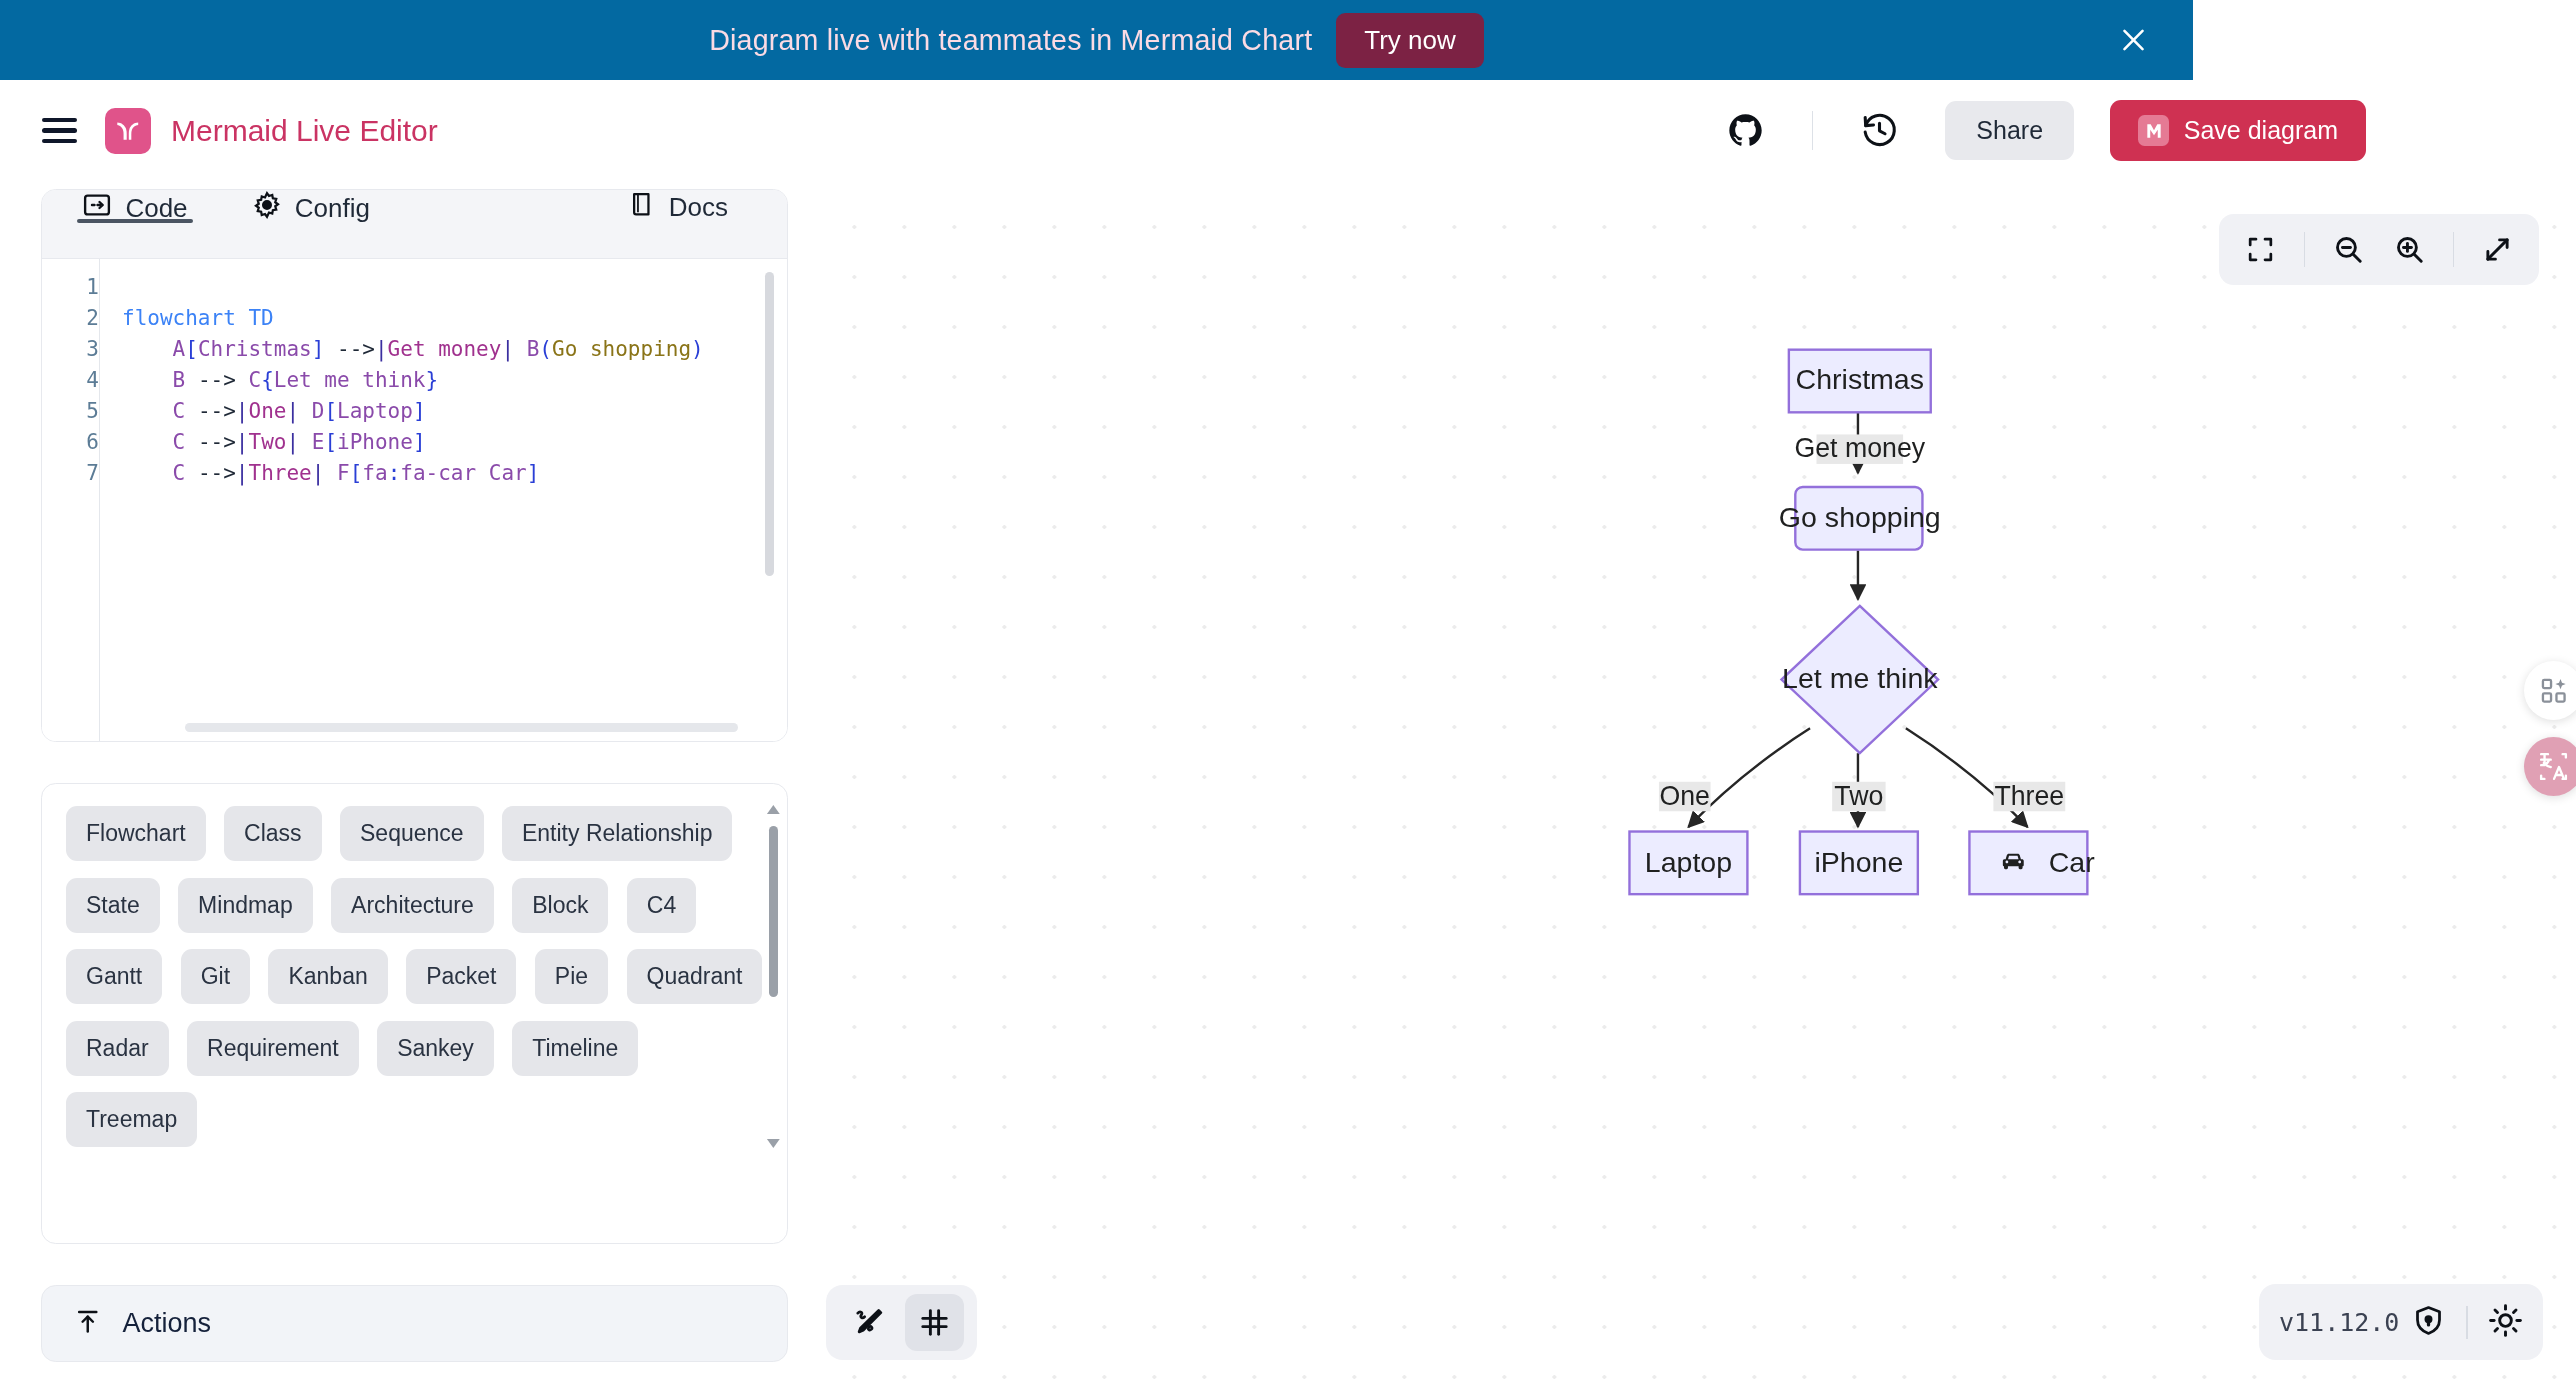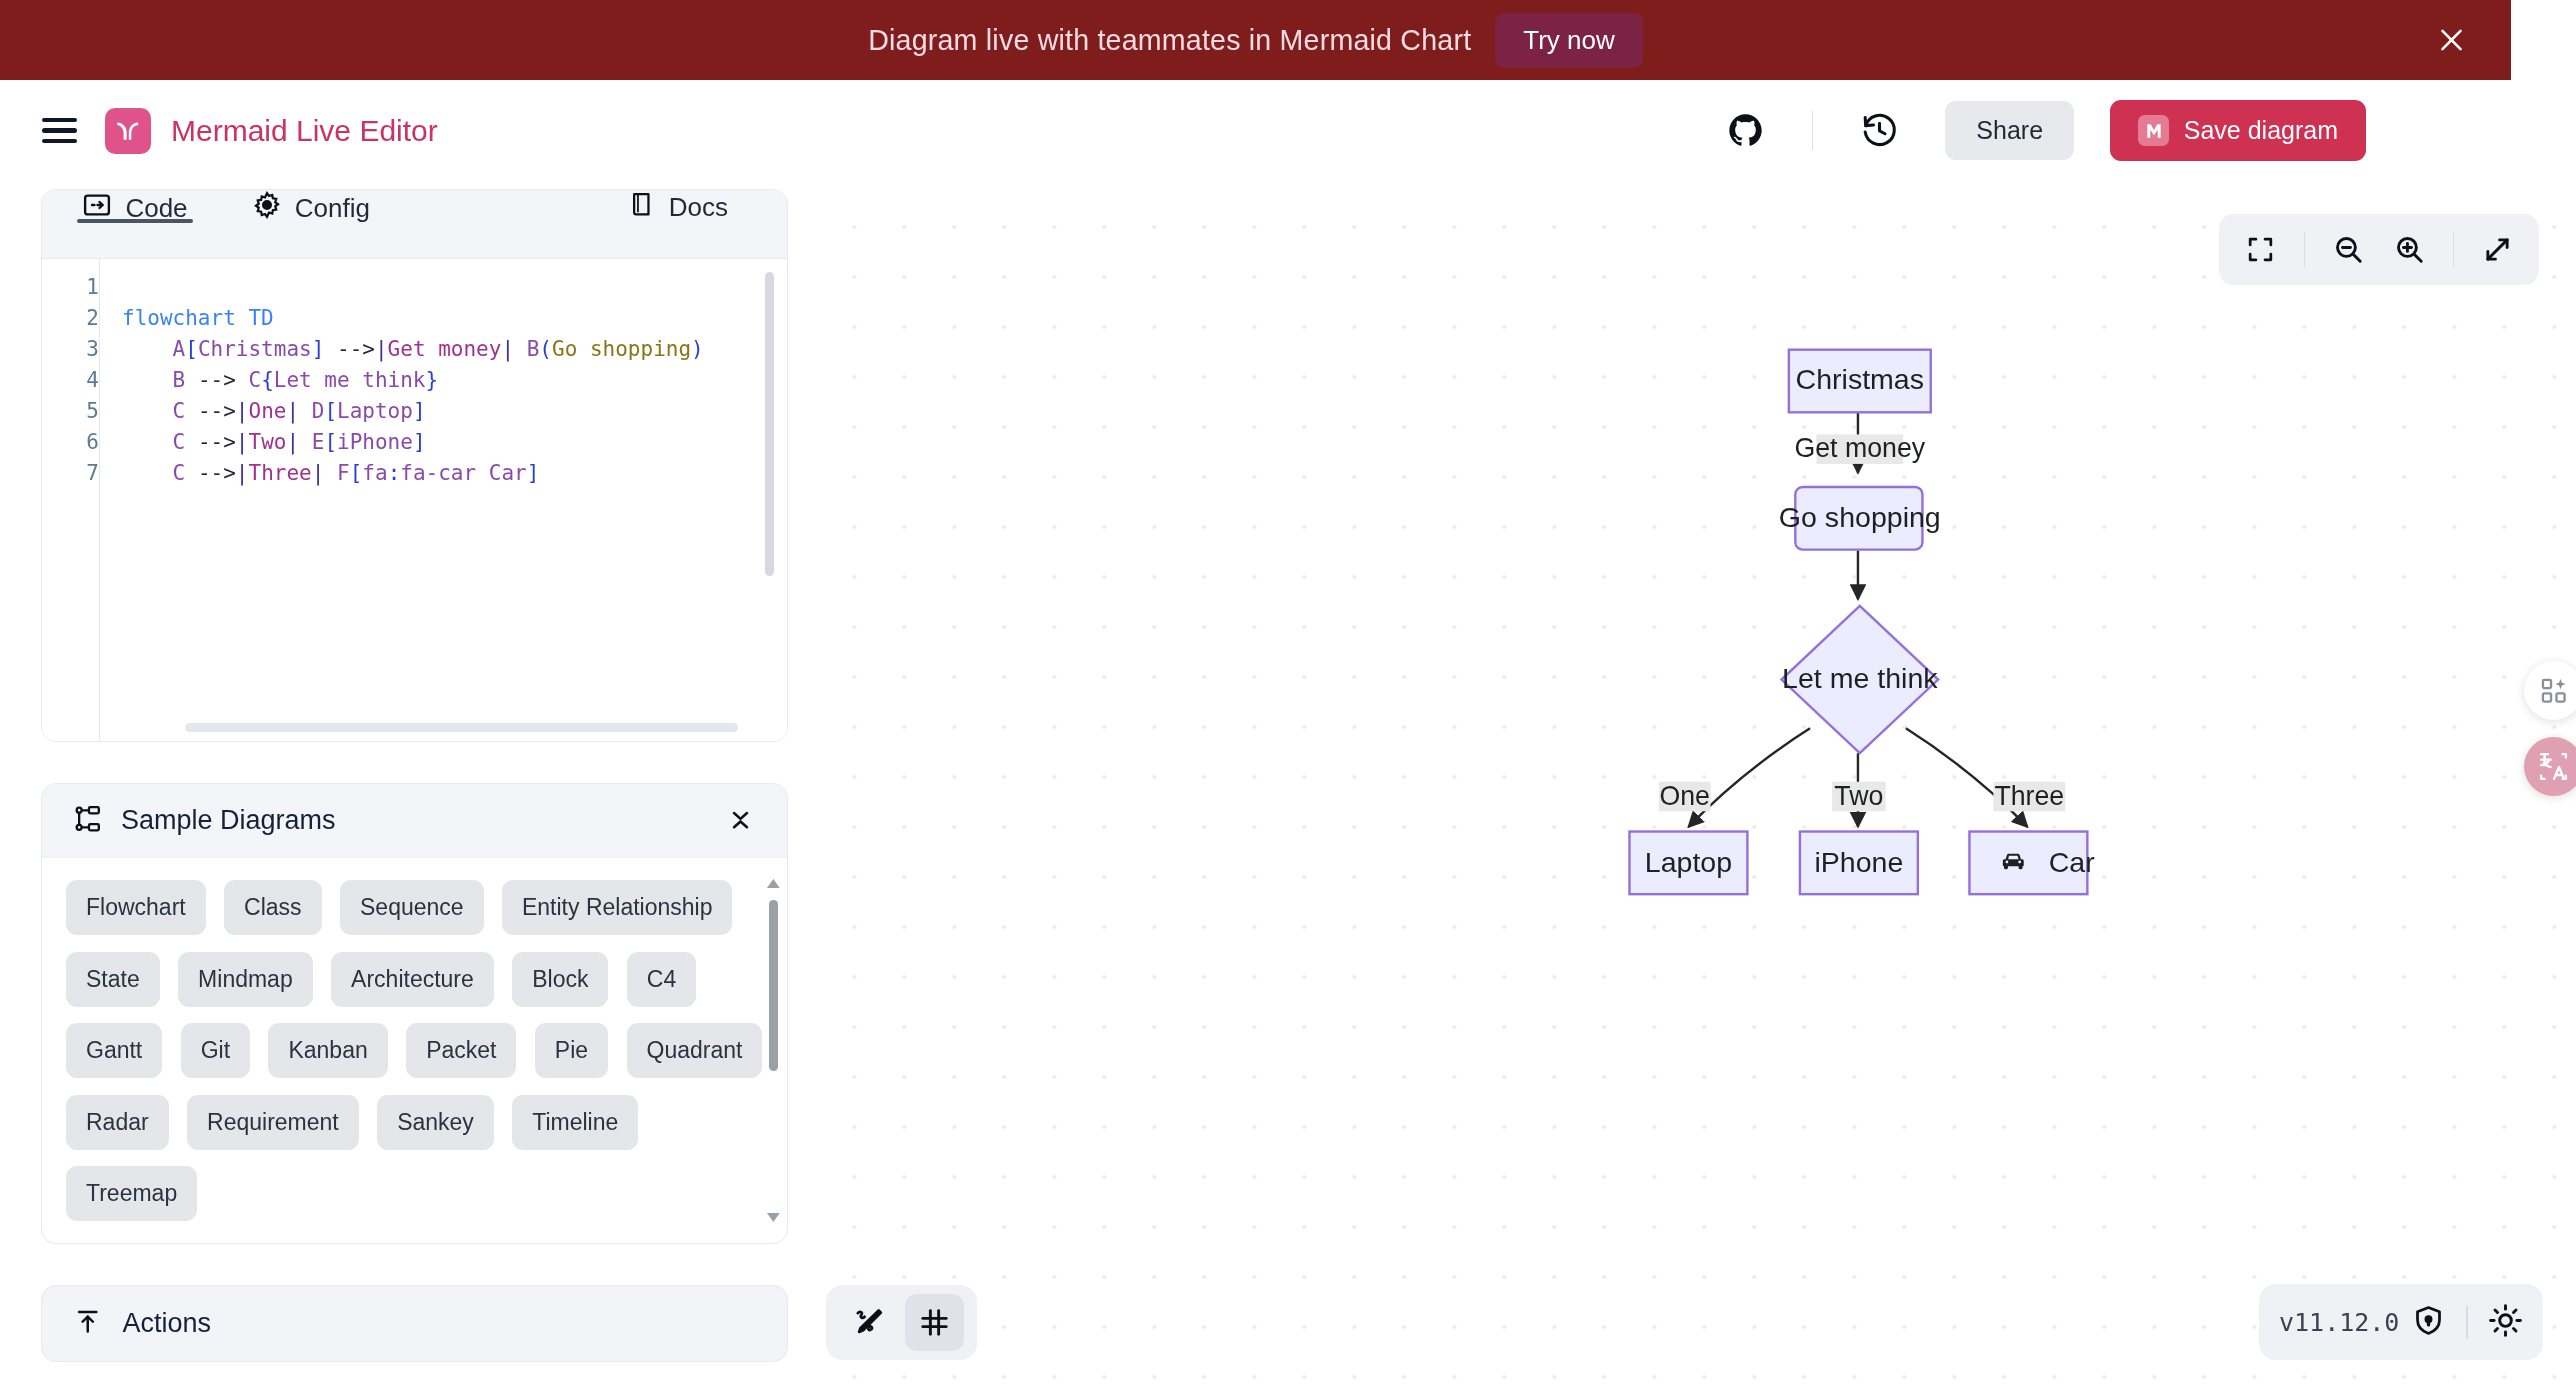--- a/index.html
+++ b/index.html
@@ -6,22 +6,22 @@
   html, body {
     width: 2576px; height: 1388px;
     font-family: "Liberation Sans", sans-serif;
     background: #ffffff;
     overflow: hidden;
   }
 
   
   .banner {
     position: absolute; top: 0; left: 0;
-    width: 2511px; height: 80px;
-    background: #7f1d1d;
+    width: 2193px; height: 80px;
+    background: #0369a1;
     display: flex; align-items: center; justify-content: center;
     gap: 24px;
   }
   .banner-text { color: #fbdbe4; font-size: 28.6px; letter-spacing: 0.2px; }
   .banner-cta {
     background: #7c2244; color: #ffffff;
     font-size: 26px; padding: 12px 28px; border-radius: 9.2px;
     border: none; cursor: pointer;
   }
   .banner-close {
@@ -362,38 +362,20 @@
       </div>
       <div class="code-lines">
 <div class="ln"><span class="tk-kw">flowchart TD</span></div><div class="ln">    <span class="tk-id">A</span><span class="tk-br">[</span><span class="tk-txt">Christmas</span><span class="tk-br">]</span> <span class="tk-arr">--&gt;</span><span class="tk-pipe">|</span><span class="tk-lbl">Get money</span><span class="tk-pipe">|</span> <span class="tk-id">B</span><span class="tk-br">(</span><span class="tk-par">Go shopping</span><span class="tk-br">)</span></div><div class="ln">    <span class="tk-id">B</span> <span class="tk-arr">--&gt;</span> <span class="tk-id">C</span><span class="tk-br">{</span><span class="tk-txt">Let me think</span><span class="tk-br">}</span></div><div class="ln">    <span class="tk-id">C</span> <span class="tk-arr">--&gt;</span><span class="tk-pipe">|</span><span class="tk-lbl">One</span><span class="tk-pipe">|</span> <span class="tk-id">D</span><span class="tk-br">[</span><span class="tk-txt">Laptop</span><span class="tk-br">]</span></div><div class="ln">    <span class="tk-id">C</span> <span class="tk-arr">--&gt;</span><span class="tk-pipe">|</span><span class="tk-lbl">Two</span><span class="tk-pipe">|</span> <span class="tk-id">E</span><span class="tk-br">[</span><span class="tk-txt">iPhone</span><span class="tk-br">]</span></div><div class="ln">    <span class="tk-id">C</span> <span class="tk-arr">--&gt;</span><span class="tk-pipe">|</span><span class="tk-lbl">Three</span><span class="tk-pipe">|</span> <span class="tk-id">F</span><span class="tk-br">[</span><span class="tk-txt">fa</span><span class="tk-colon">:</span><span class="tk-txt">fa-car Car</span><span class="tk-br">]</span></div><div class="ln"></div>
       </div>
       <div class="ed-vscroll"></div>
       <div class="ed-hscroll"></div>
     </div>
   </div>
 
   <div class="card samples-card">
-    <div class="samples-head">
-      <span>
-        <svg width="29.5" height="29.5" viewBox="0 0 24 24" fill="none" stroke="#0d1117" stroke-width="1.9">
-          <circle cx="5" cy="5" r="2"></circle>
-            <circle cx="5" cy="19" r="2"></circle>
-          <rect x="13" y="2.6" width="8" height="5" rx="1"></rect>
-          <rect x="13" y="16.4" width="8" height="5" rx="1"></rect>
-          <path d="M5 7v10M7 5.2h6M7 19h6"></path>
-        </svg>
-      </span>
-      <span class="samples-title">Sample Diagrams</span>
-      <span class="samples-chev">
-        <svg width="31" height="37" viewBox="0 0 24 28" fill="none" stroke="#0d1117" stroke-width="2" stroke-linecap="round" stroke-linejoin="round">
-          <polyline points="7,9 12,13.5 17,9"></polyline>
-          <polyline points="7,20 12,15.5 17,20"></polyline>
-        </svg>
-      </span>
-    </div>
     <div class="samples-body">
       <div class="chips">
         <button class="chip">Flowchart</button>
         <button class="chip">Class</button>
         <button class="chip">Sequence</button>
         <button class="chip">Entity Relationship</button>
         <button class="chip">State</button>
         <button class="chip">Mindmap</button>
         <button class="chip">Architecture</button>
         <button class="chip">Block</button>

